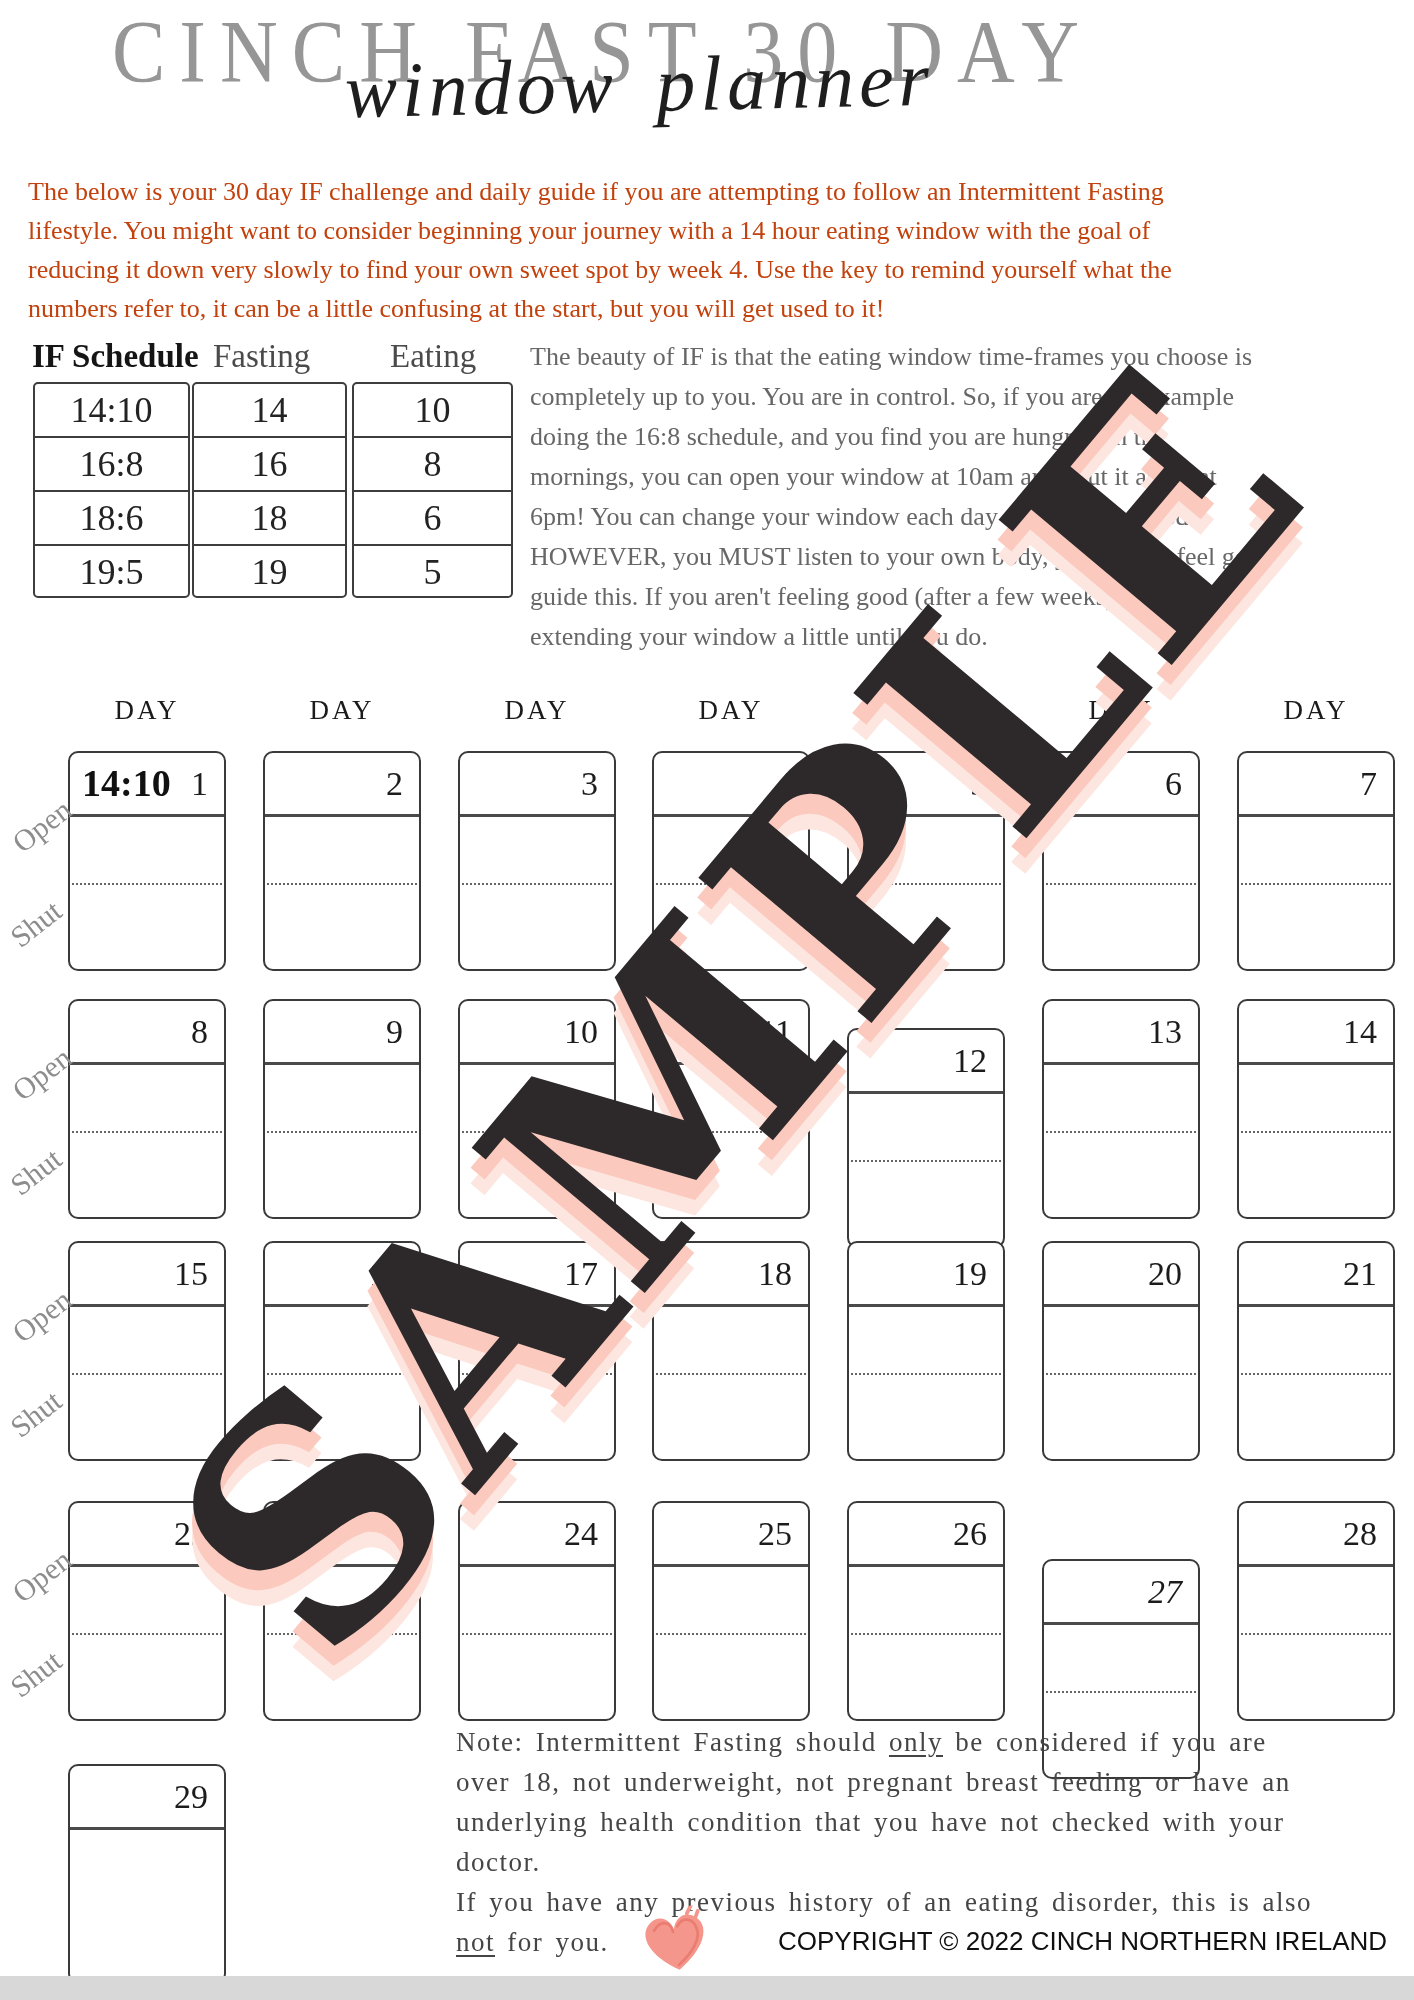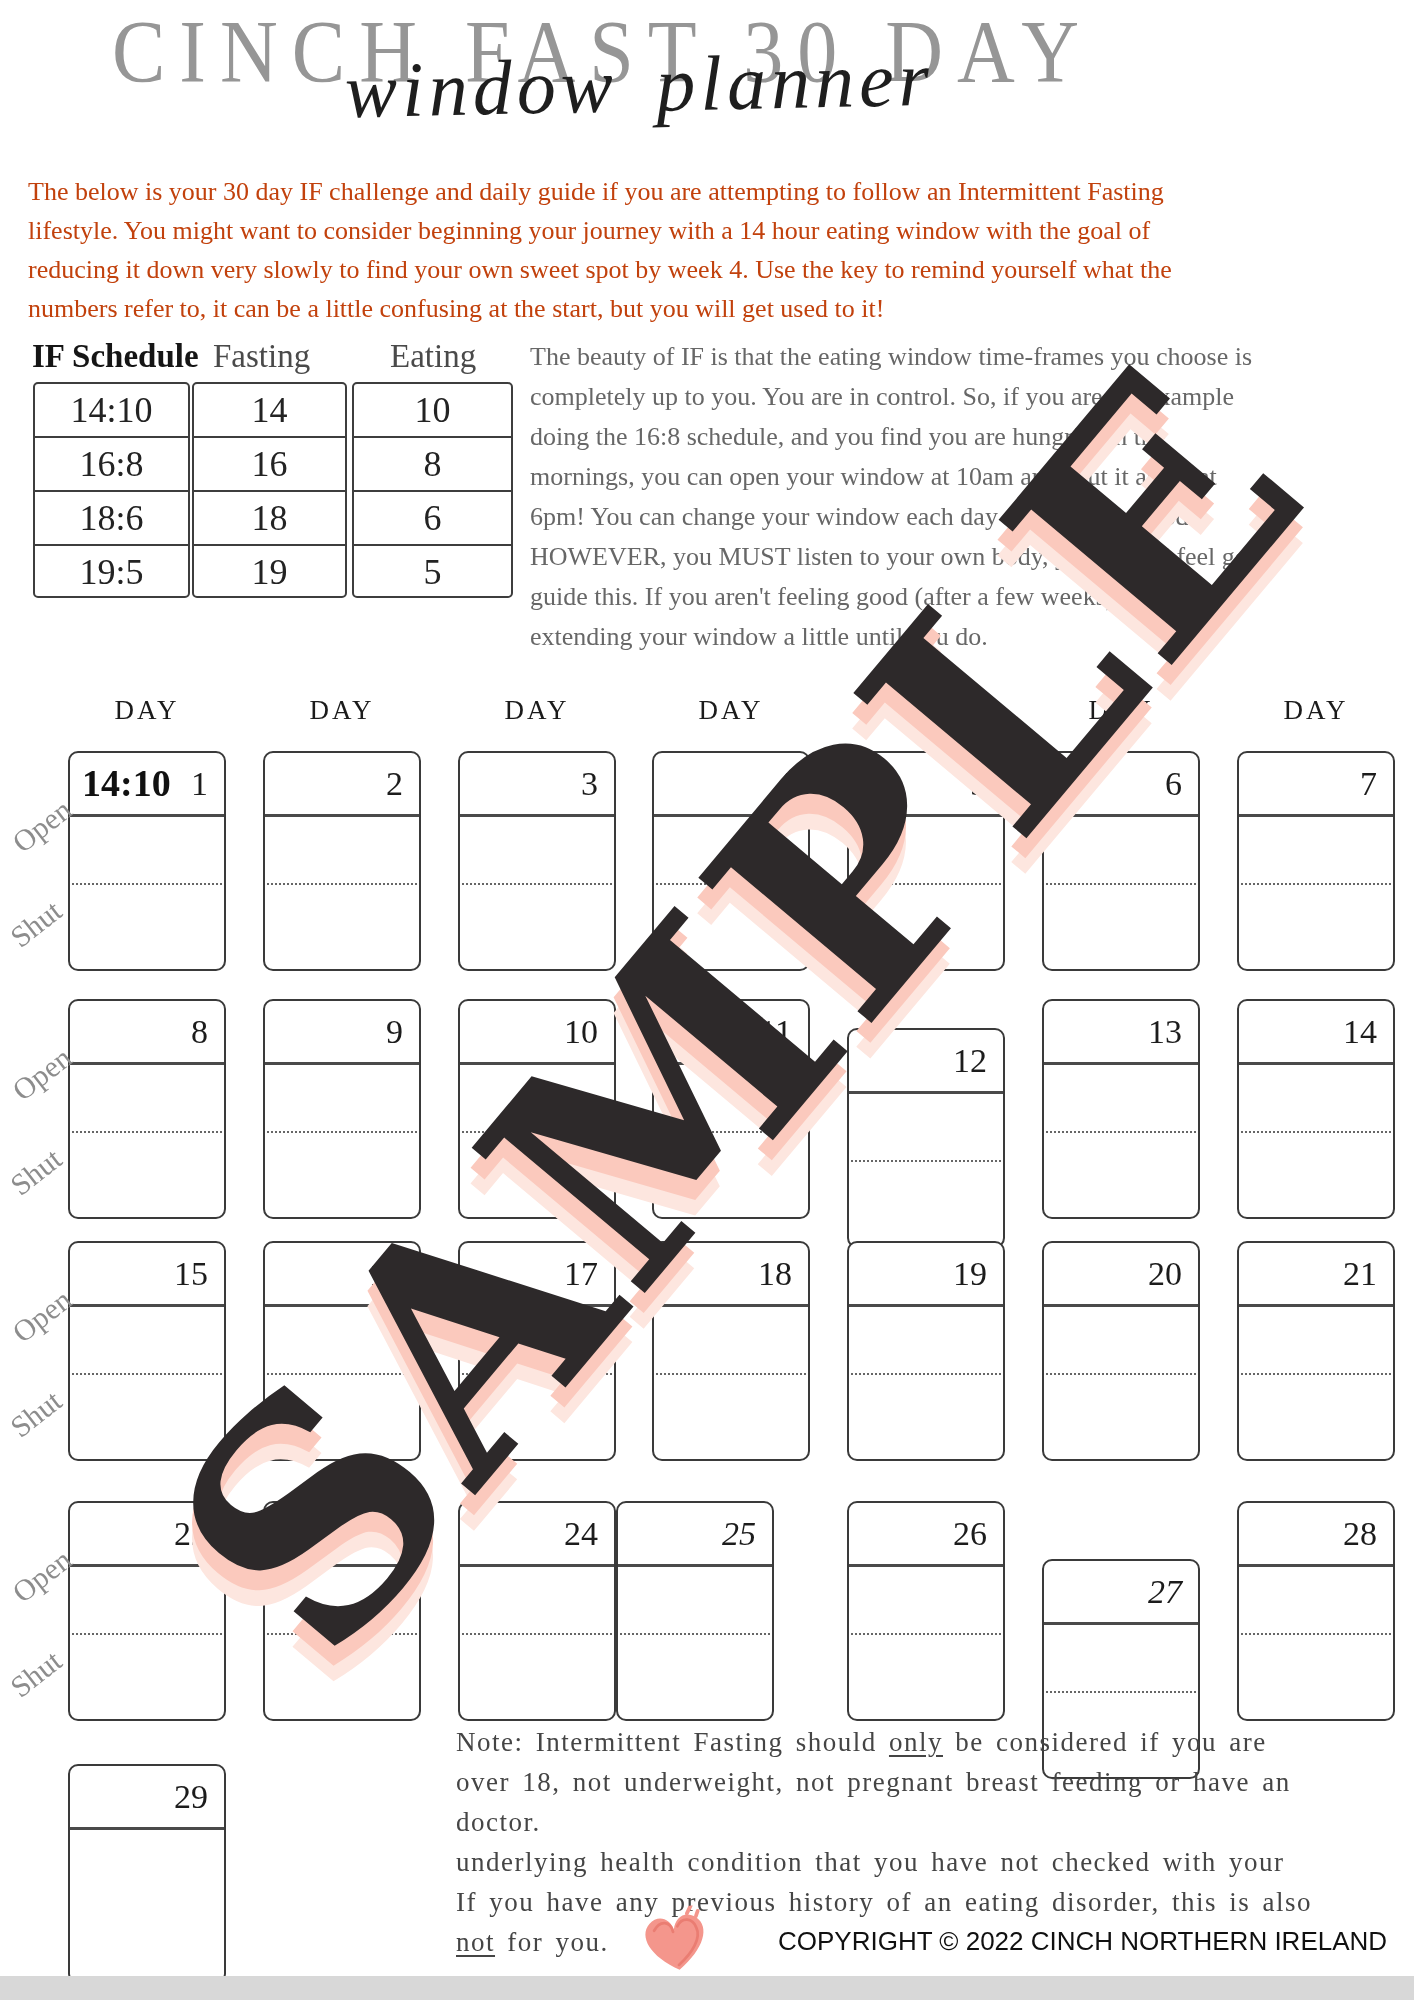--- a/index.html
+++ b/index.html
@@ -308,21 +308,21 @@
     <div class="dotted-line"></div>
   </div>
       <div class="day-card" style="left: 458px; top: 1487px;">
     <div class="day-num-row">
       <span class="day-sched"></span>
       <span class="day-num">24</span>
     </div>
     <div class="solid-line"></div>
     <div class="dotted-line"></div>
   </div>
-      <div class="day-card" style="left: 616px; top: 1487px; font-style: italic;">
+      <div class="day-card" style="left: 652px; top: 1487px;">
     <div class="day-num-row">
       <span class="day-sched"></span>
       <span class="day-num">25</span>
     </div>
     <div class="solid-line"></div>
     <div class="dotted-line"></div>
   </div>
       <div class="day-card" style="left: 847px; top: 1487px;">
     <div class="day-num-row">
       <span class="day-sched"></span>
@@ -361,22 +361,22 @@
       <div class="side-label" style="left: -6px; top: 1141px;">Shut</div>
       <div class="side-label" style="left: 0px; top: 1285px;">Open</div>
       <div class="side-label" style="left: -6px; top: 1383px;">Shut</div>
       <div class="side-label" style="left: 0px; top: 1545px;">Open</div>
       <div class="side-label" style="left: -6px; top: 1643px;">Shut</div>
     </div>
 
   <div class="note">
     <div><span>Note: Intermittent Fasting should </span><span class="u">only</span><span> be considered if you are</span></div>
     <div>over 18, not underweight, not pregnant breast feeding or have an</div>
+    <div>underlying health condition that you have not checked with your</div>
     <div>doctor.</div>
-    <div>underlying health condition that you have not checked with your</div>
     <div>If you have any previous history of an eating disorder, this is also</div>
     <div><span class="u">not</span><span> for you.</span></div>
   </div>
 
   <svg class="heart" viewBox="0 0 60 58" aria-hidden="true">
     <path d="M30 50 C 8 36, 1 19, 11 10 C 19 3, 28 8, 30 17 C 32 8, 41 3, 49 10 C 59 19, 52 36, 30 50 Z" fill="#f4968c"></path>
     <path d="M14 16 C 20 8, 28 10, 29 19 M33 15 C 38 8, 46 10, 48 18 C 51 27, 42 38, 30 46" stroke="#ea7d72" stroke-width="2.2" fill="none" stroke-linecap="round"></path>
     <path d="M42 6 l4 -6 M49 9 l2 -4" stroke="#f4968c" stroke-width="3" fill="none" stroke-linecap="round"></path>
   </svg>
 

